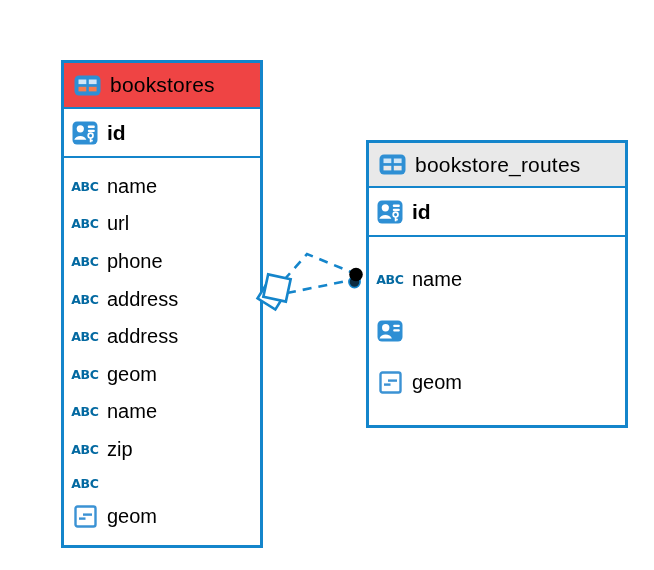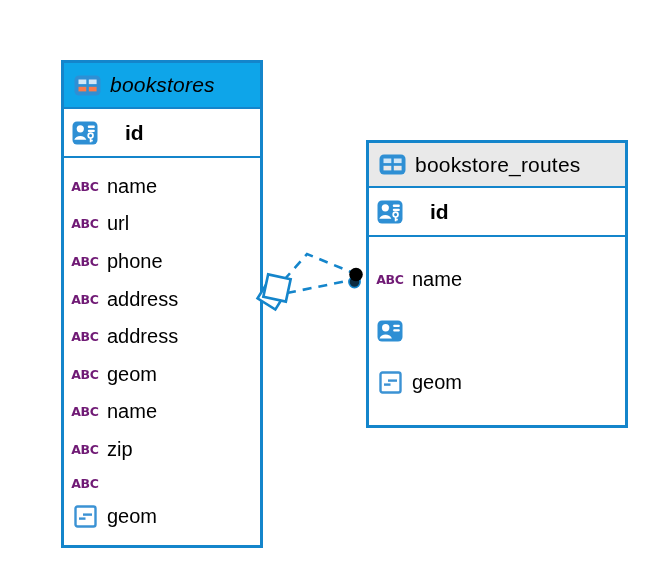--- a/index.html
+++ b/index.html
@@ -10,38 +10,38 @@
   .er-table{
     position:absolute;box-sizing:border-box;background:#ffffff;
     border:3px solid #1485cb;display:flex;flex-direction:column;
   }
   .er-header{
     display:flex;align-items:center;gap:9px;padding:0 9px;
     border-bottom:2px solid #1485cb;font-size:21px;letter-spacing:.2px;
     flex:0 0 auto;
   }
   .er-idrow{
-    display:flex;align-items:center;gap:26px;padding:0 7px;
+    display:flex;align-items:center;gap:8px;padding:0 7px;
     border-bottom:2px solid #1485cb;font-weight:bold;font-size:21px;
     flex:0 0 auto;
   }
   .er-fields{
     flex:1;display:flex;flex-direction:column;justify-content:space-evenly;
     padding:2px 0;
   }
   .er-row{display:flex;align-items:center;gap:8px;padding:0 7px;font-size:20px;}
   .icon-cell{width:28px;flex:0 0 28px;display:flex;align-items:center;justify-content:center;}
   .abc{
-    color:#701a75;font-weight:800;font-size:12.5px;letter-spacing:-0.3px;
+    color:#0369a1;font-weight:800;font-size:12.5px;letter-spacing:-0.3px;
     font-family:"DejaVu Sans",sans-serif;
     text-align:right;
   }
   
   .t-bookstores{left:61px;top:60px;width:202px;height:488px;}
-  .t-bookstores .er-header{background:#0ea5e9;height:44px;font-style:italic;--hdr:#f87a4c;}
+  .t-bookstores .er-header{background:#ef4444;height:44px;--hdr:#f87a4c;}
   .t-bookstores .er-idrow{height:47px;}
   .t-routes{left:366px;top:140px;width:262px;height:288px;}
   .t-routes .er-header{background:#e9e9e9;height:43px;--hdr:#e9e9e9;}
   .t-routes .er-idrow{height:47px;}
   .overlay{position:absolute;left:0;top:0;pointer-events:none;}
 </style>
 </head>
 <body>
 
 <div class="canvas">

